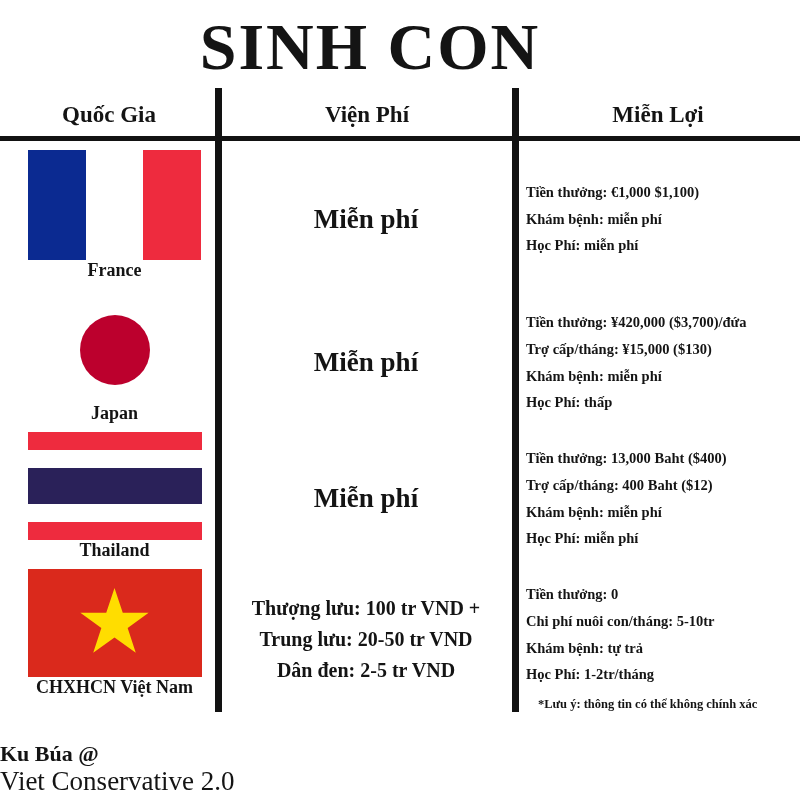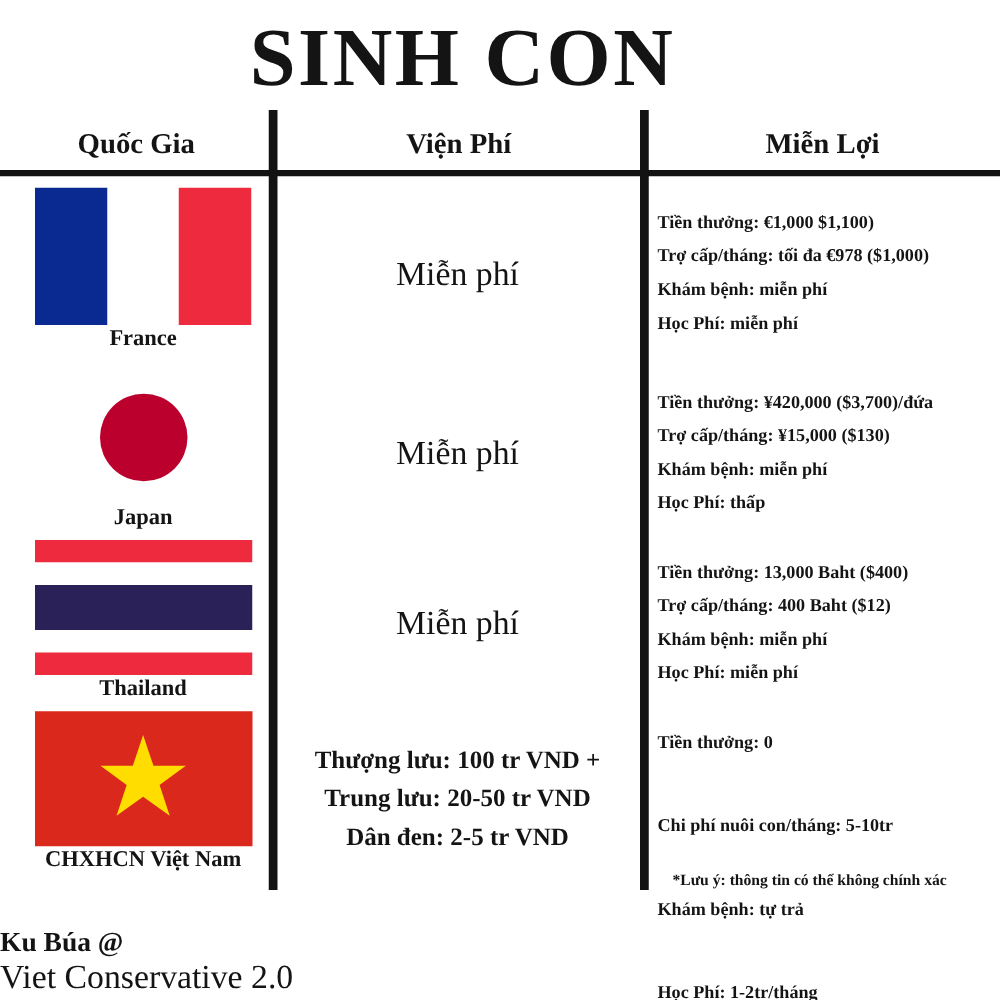--- a/index.html
+++ b/index.html
@@ -175,21 +175,21 @@
     top: 0;
     bottom: 0;
     display: flex;
     flex-direction: column;
     align-items: center;
     justify-content: center;
     text-align: center;
   }
   .fee-main {
     font-size: 27px;
-    font-weight: normal;
+    font-weight: bold;
     color: #141414;
   }
   .fee-line {
     font-size: 20px;
     font-weight: bold;
     color: #141414;
     line-height: 1.55;
     white-space: nowrap;
   }
 
@@ -197,21 +197,21 @@
   .benefit-cell {
     position: absolute;
     left: 526px;
     width: 274px;
     top: 0;
     bottom: 0;
     display: flex;
     flex-direction: column;
     justify-content: center;
   }
-  .benefit-cell.top-align { justify-content: flex-start; padding-top: 14px; gap: 40px; }
+  .benefit-cell.top-align { justify-content: flex-start; padding-top: 14px; }
   .benefit-line {
     font-size: 14.5px;
     font-weight: bold;
     color: #141414;
     line-height: 1.85;
     white-space: nowrap;
   }
 
   
   .footnote {
@@ -267,21 +267,20 @@
         <div class="band white"></div>
         <div class="band red"></div>
       </div>
       <div class="country-name">France</div>
     </div>
     <div class="fee-cell">
       <div class="fee-main">Miễn phí</div>
     </div>
     <div class="benefit-cell">
       <div class="benefit-line">Tiền thưởng: €1,000  $1,100)</div>
-      <div class="benefit-line">Trợ cấp/tháng: tối đa €978 ($1,000)</div>
       <div class="benefit-line">Khám bệnh: miễn phí</div>
       <div class="benefit-line">Học Phí:  miễn phí</div>
     </div>
   </div>
 
   <div class="row r1">
     <div class="country-cell">
       <div class="flag flag-jp">
         <div class="disc"></div>
       </div>

